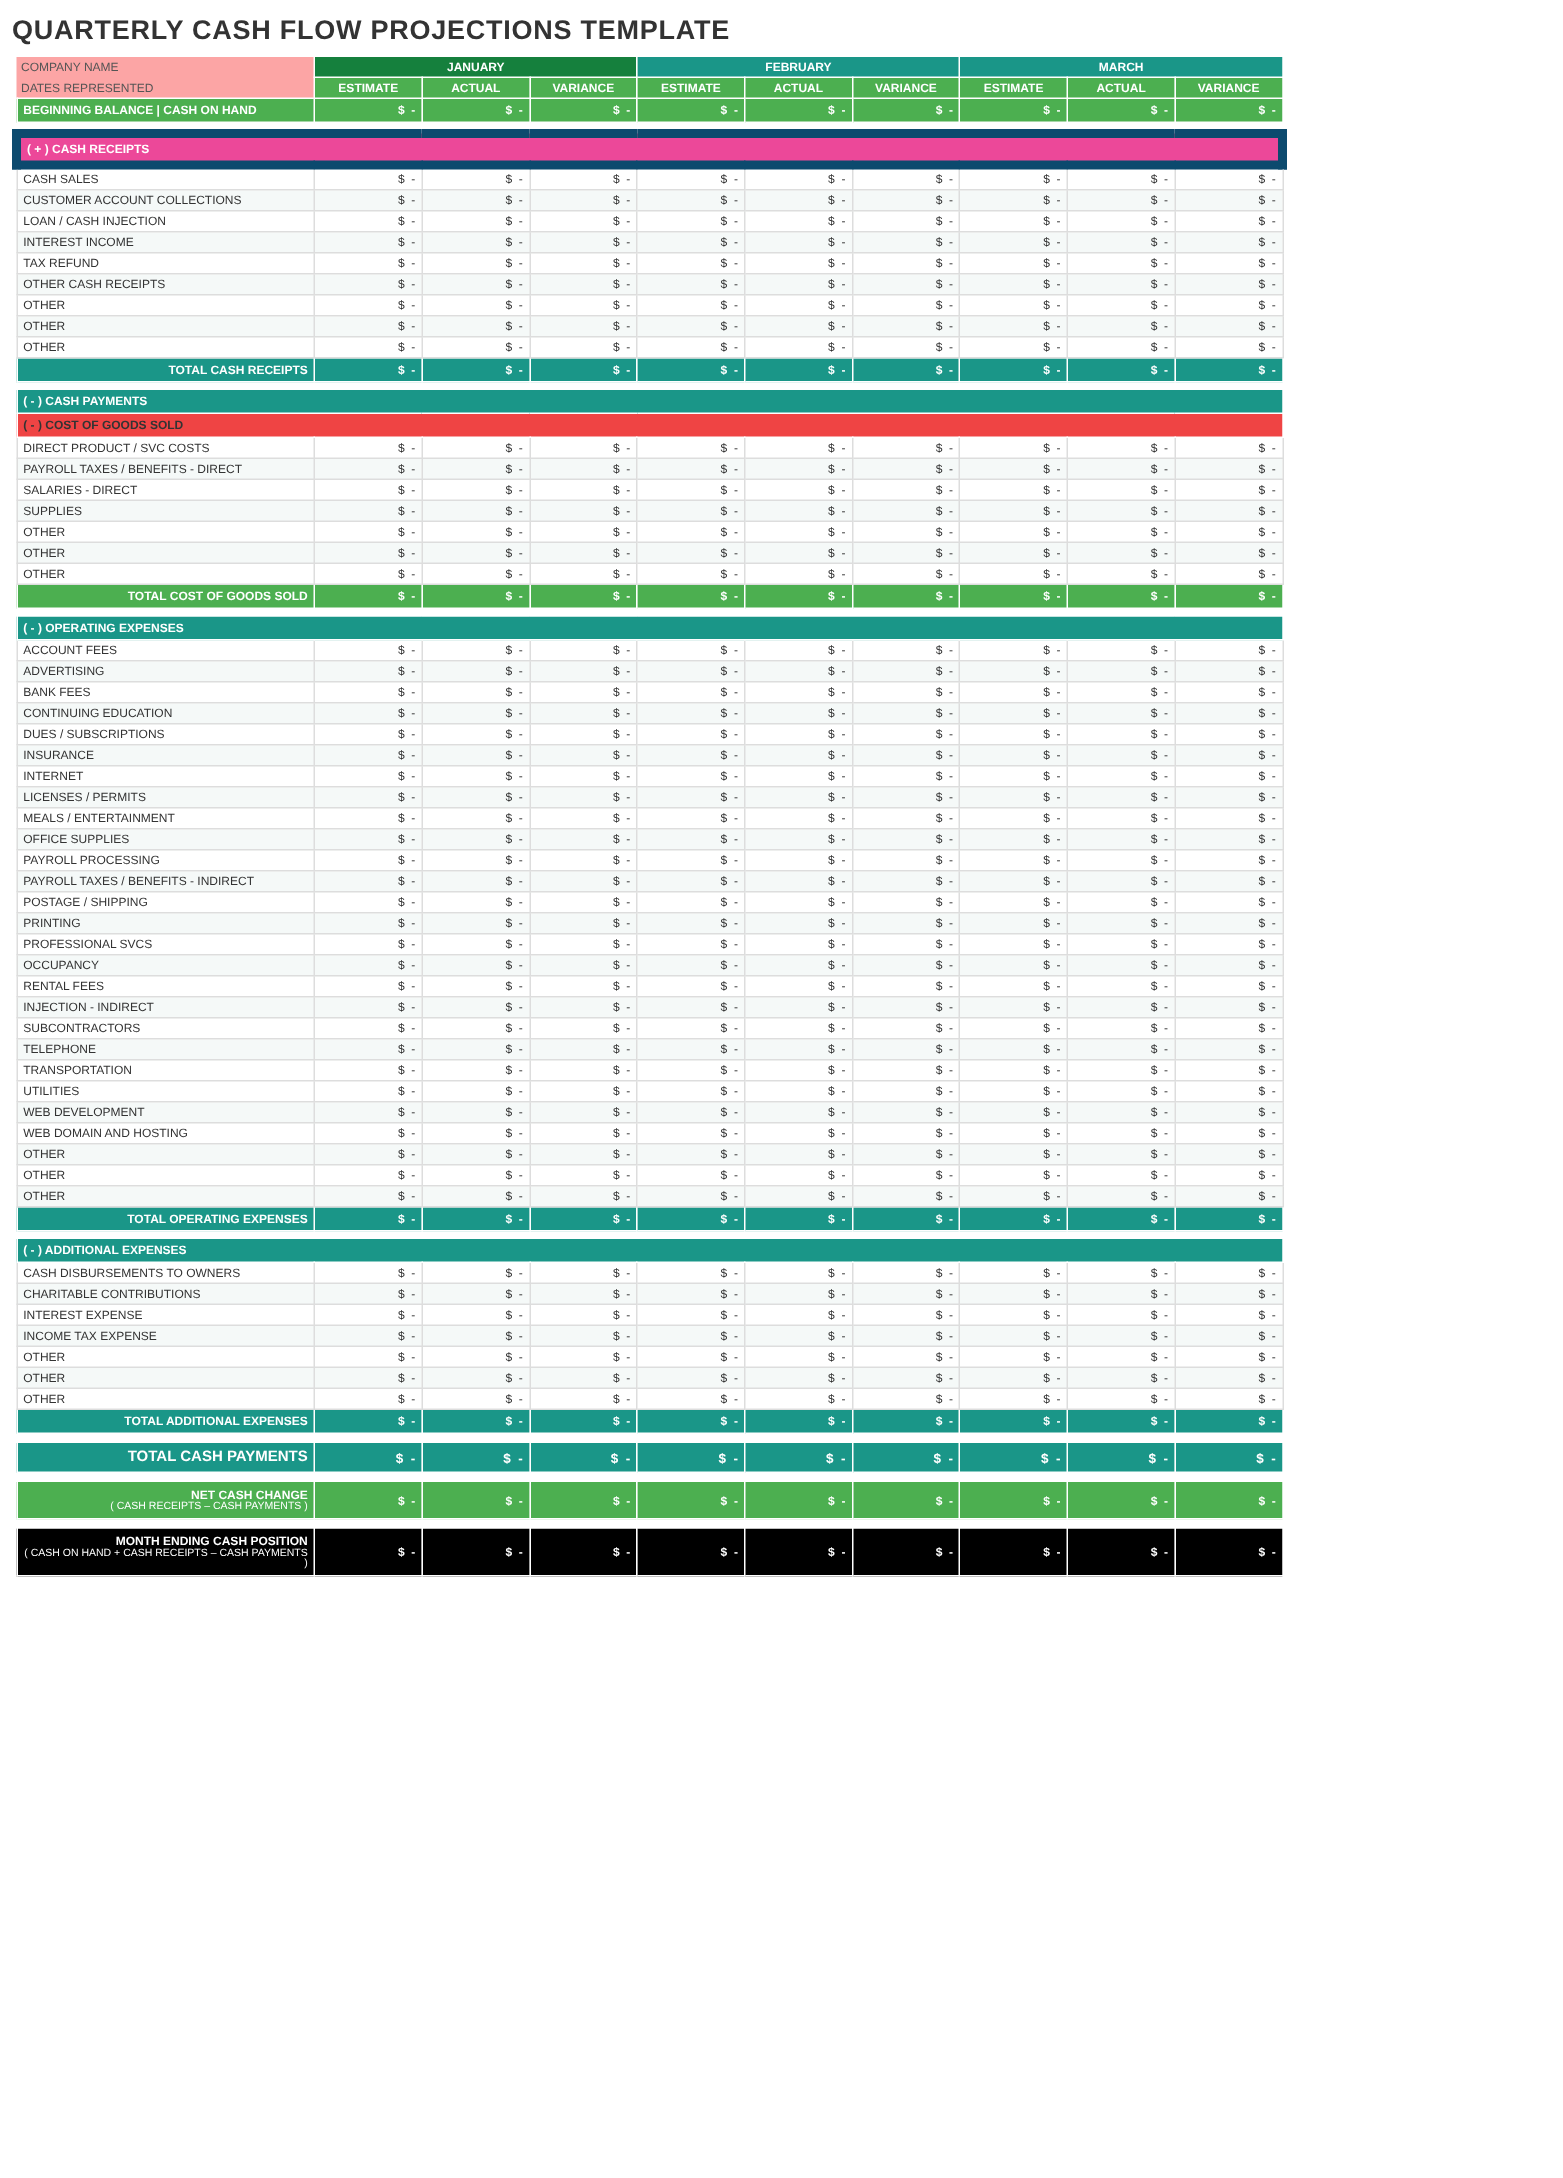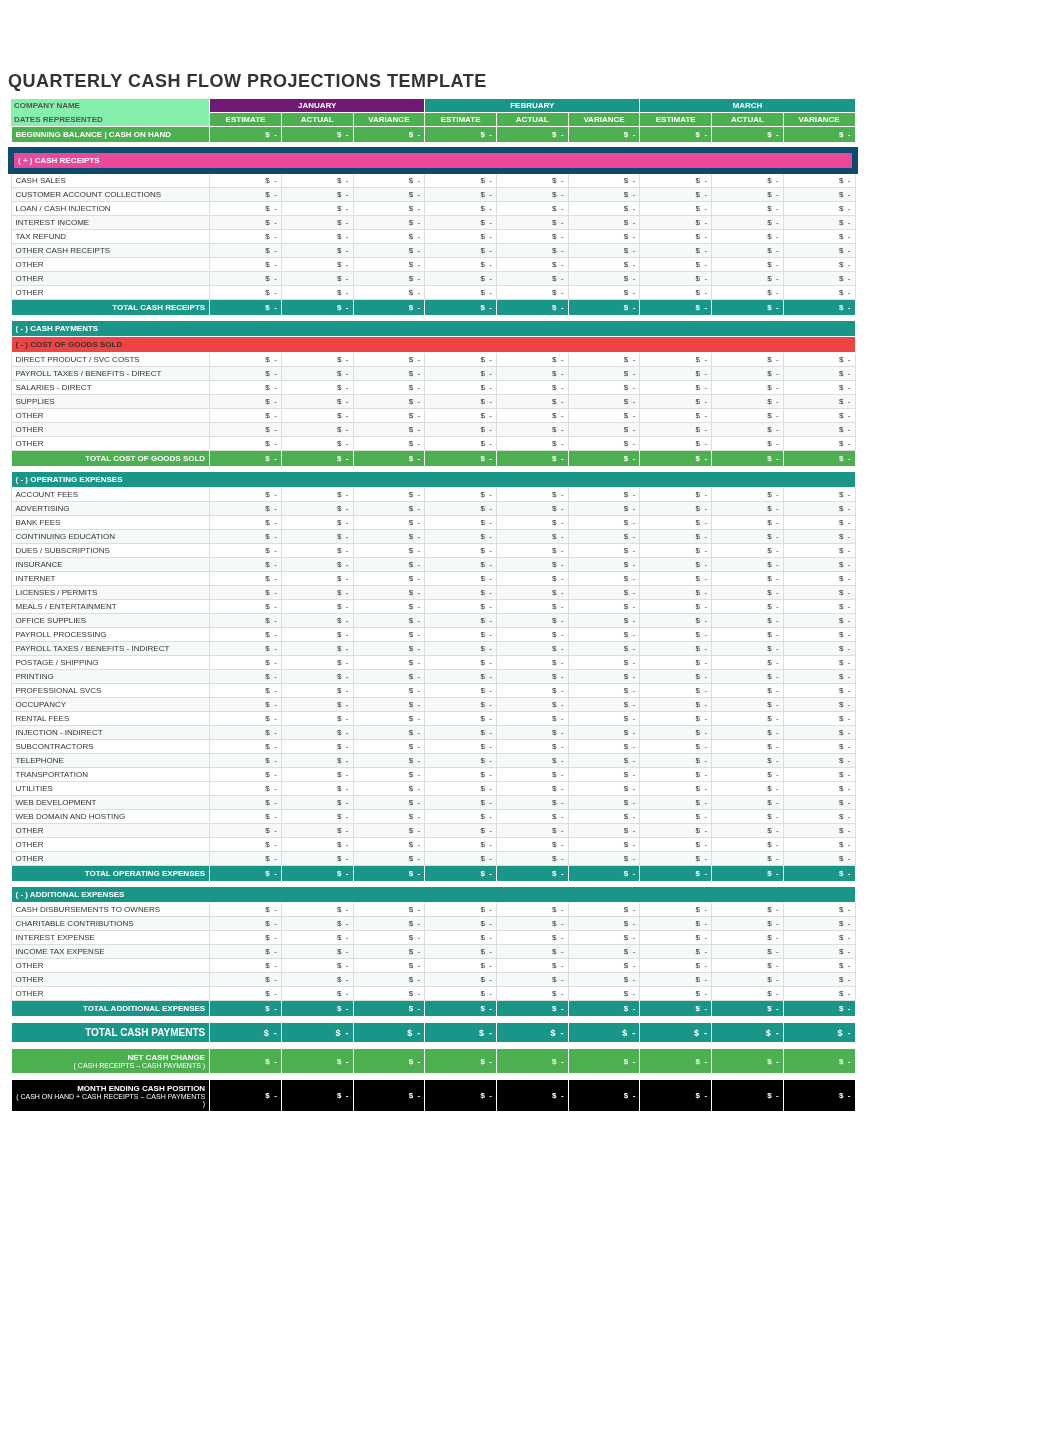--- a/index.html
+++ b/index.html
@@ -4,47 +4,46 @@
   <style>
     * { margin: 0; padding: 0; box-sizing: border-box; }
     body {
       font-family: Arial, sans-serif;
       font-size: 9px;
       background: #fff;
       width: 1042px;
     }
     .page {
       width: 866px;
-      padding: 24px 8px;
-      margin-top: 47px;
+      padding: 10px 8px;
     }
     .main-title {
       font-size: 18px;
       font-weight: bold;
       color: #333;
       margin-bottom: 6px;
       letter-spacing: 0.5px;
     }
     table {
       width: 100%;
       border-collapse: collapse;
     }
     td, th {
       border: 1px solid #ccc;
       padding: 2px 4px;
       font-size: 8px;
     }
 
     
     .hdr-company td {
-      background: #86efac;
+      background: #fca5a5;
       border: none;
       font-size: 8px;
       color: #555;
-      font-weight: bold;
+      font-weight: normal;
       padding: 1px 3px;
     }
 
     
     .row-balance td {
       background: #4caf50;
       color: #fff;
       font-weight: bold;
       font-size: 8px;
       padding: 3px 4px;
@@ -167,21 +166,21 @@
       <col style="width:72px">
       <col style="width:72px">
       <col style="width:72px">
       <col style="width:72px">
       <col style="width:72px">
       <col style="width:72px">
     </colgroup>
     <tbody>
         <tr class="hdr-company">
       <td>COMPANY NAME</td>
-      <th colspan="3" style="background:#701a75;color:#fff;text-align:center;font-weight:bold;border:1px solid #fff;">JANUARY</th>
+      <th colspan="3" style="background:#15803d;color:#fff;text-align:center;font-weight:bold;border:1px solid #fff;">JANUARY</th>
       <th colspan="3" style="background:#1a9688;color:#fff;text-align:center;font-weight:bold;border:1px solid #fff;">FEBRUARY</th>
       <th colspan="3" style="background:#1a9688;color:#fff;text-align:center;font-weight:bold;border:1px solid #fff;">MARCH</th>
     </tr>
     <tr class="hdr-company">
       <td>DATES REPRESENTED</td>
       <th style="background:#4caf50;color:#fff;text-align:center;border:1px solid #fff;">ESTIMATE</th>
       <th style="background:#4caf50;color:#fff;text-align:center;border:1px solid #fff;">ACTUAL</th>
       <th style="background:#4caf50;color:#fff;text-align:center;border:1px solid #fff;">VARIANCE</th>
       <th style="background:#4caf50;color:#fff;text-align:center;border:1px solid #fff;">ESTIMATE</th>
       <th style="background:#4caf50;color:#fff;text-align:center;border:1px solid #fff;">ACTUAL</th>

